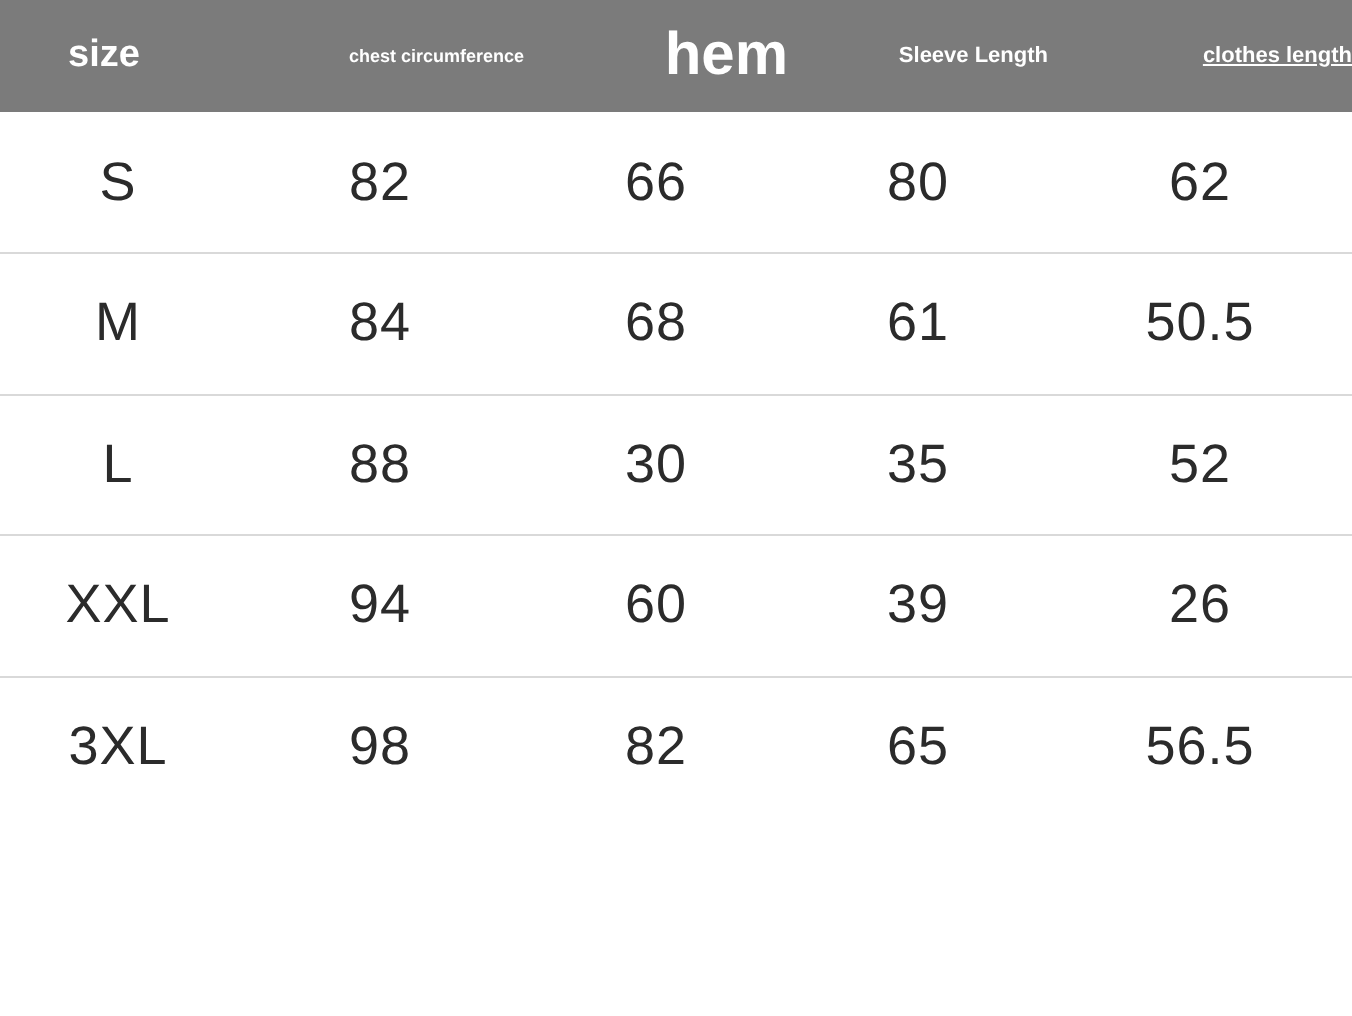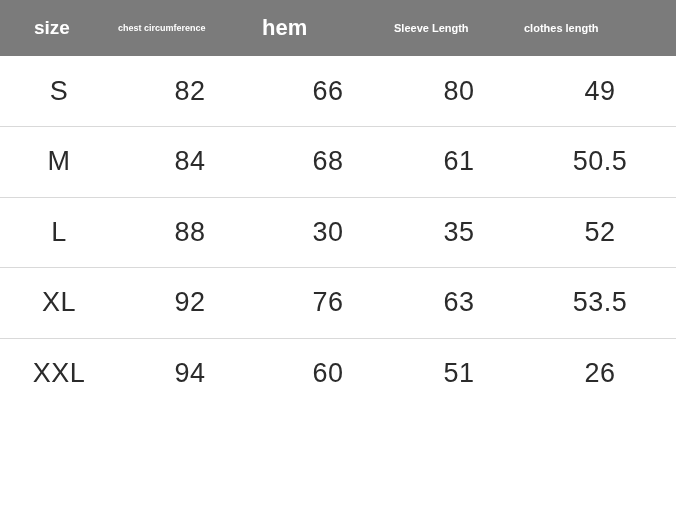--- a/index.html
+++ b/index.html
@@ -25,30 +25,30 @@
   .size-table col.c3 { width: 130px; }
   .size-table col.c4 { width: 152px; }
 
   thead tr {
     background: #7b7b7b;
     height: 56px;
   }
   thead th {
     color: #ffffff;
     font-weight: bold;
-    text-align: left;
+    text-align: right;
     vertical-align: middle;
     padding: 0;
     border: none;
   }
   th.h0 { font-size: 19px; text-align: left; padding-left: 34px; }
   th.h1 { font-size: 9px; }
-  th.h2 { font-size: 22px; }
+  th.h2 { font-size: 30px; }
   th.h3 { font-size: 11px; }
-  th.h4 { font-size: 11px; }
+  th.h4 { font-size: 11px; text-decoration: underline; }
 
   tbody tr {
     height: 70.5px;
     border-bottom: 1px solid #d9d9d9;
   }
   tbody tr:last-child {
     border-bottom: none;
   }
   tbody td {
     text-align: center;
@@ -80,44 +80,44 @@
       <th class="h3">Sleeve Length</th>
       <th class="h4">clothes length</th>
     </tr>
   </thead>
   <tbody>
     <tr>
       <td>S</td>
       <td>82</td>
       <td>66</td>
       <td>80</td>
-      <td>49</td>
+      <td>62</td>
     </tr>
     <tr>
       <td>M</td>
       <td>84</td>
       <td>68</td>
       <td>61</td>
       <td>50.5</td>
     </tr>
     <tr>
       <td>L</td>
       <td>88</td>
       <td>30</td>
       <td>35</td>
       <td>52</td>
     </tr>
     <tr>
-      <td>XL</td>
-      <td>92</td>
-      <td>76</td>
-      <td>63</td>
-      <td>53.5</td>
-    </tr>
-    <tr>
       <td>XXL</td>
       <td>94</td>
       <td>60</td>
-      <td>51</td>
+      <td>39</td>
       <td>26</td>
+    </tr>
+    <tr>
+      <td>3XL</td>
+      <td>98</td>
+      <td>82</td>
+      <td>65</td>
+      <td>56.5</td>
     </tr>
   </tbody>
 </table>
 
 </body></html>

